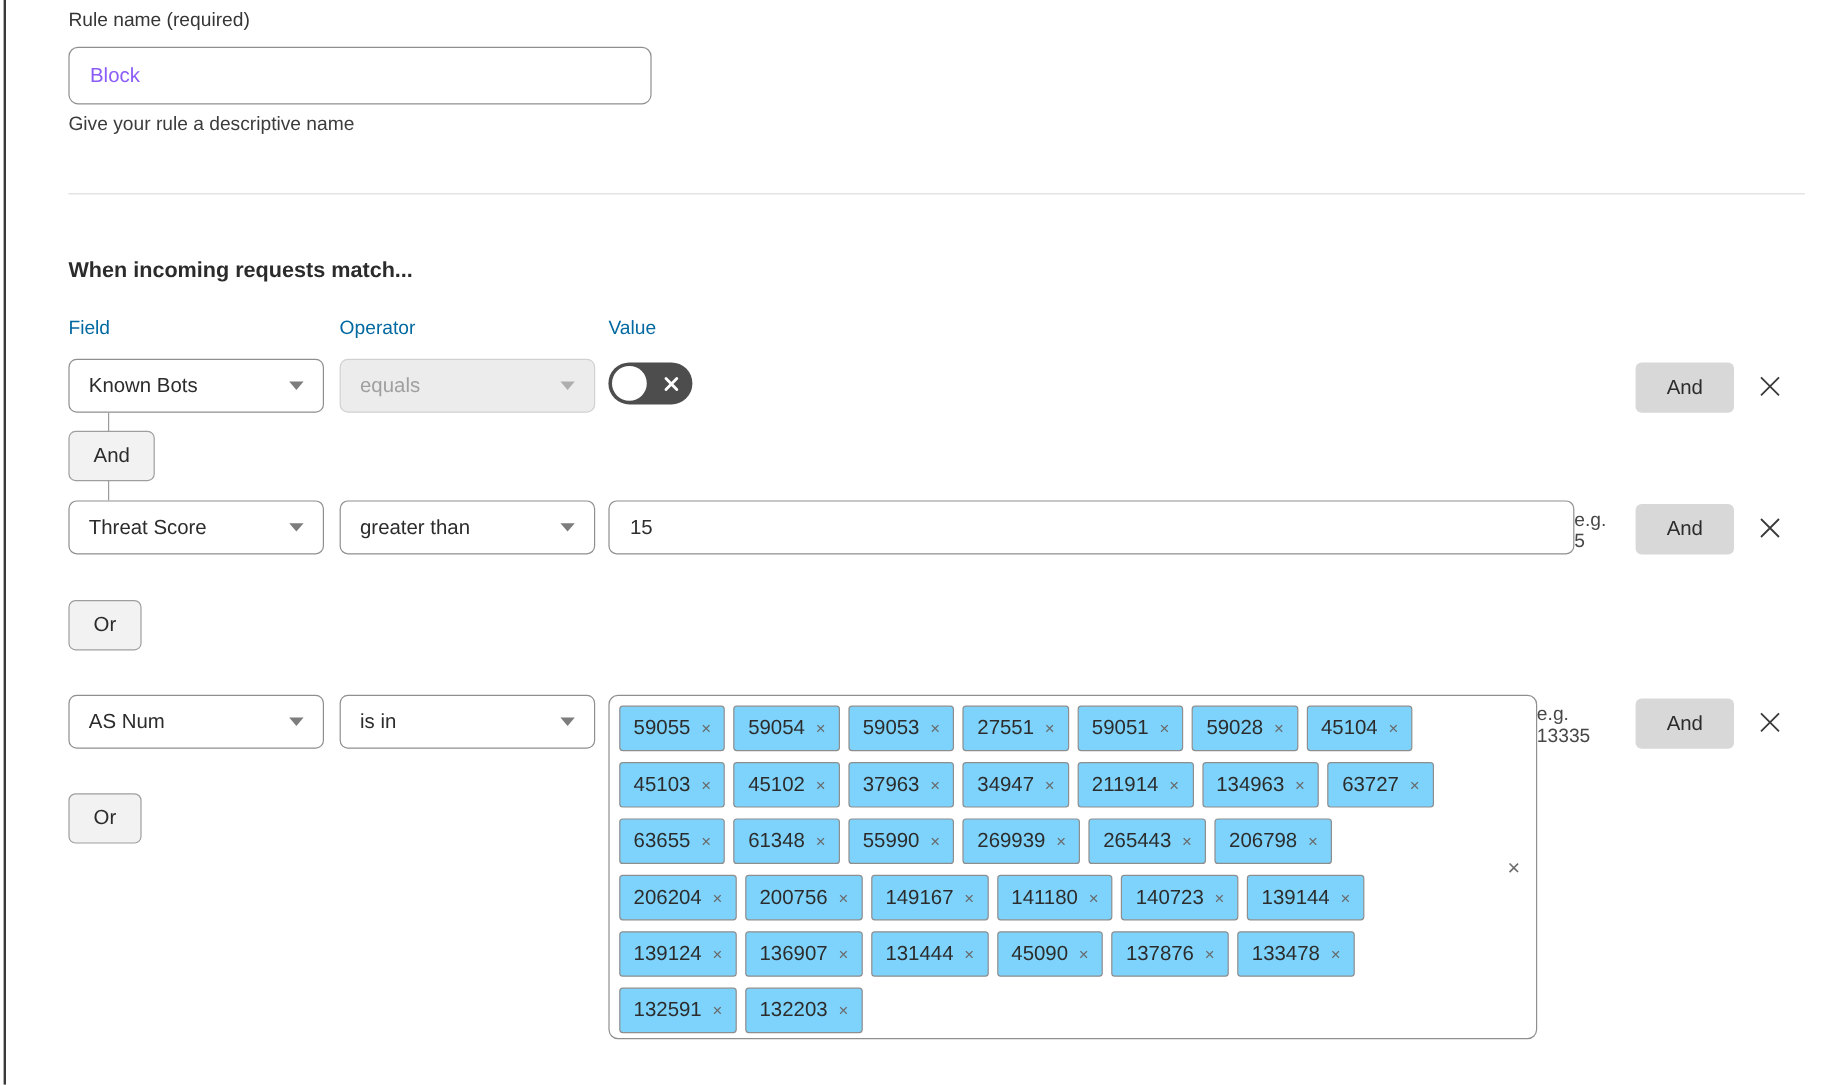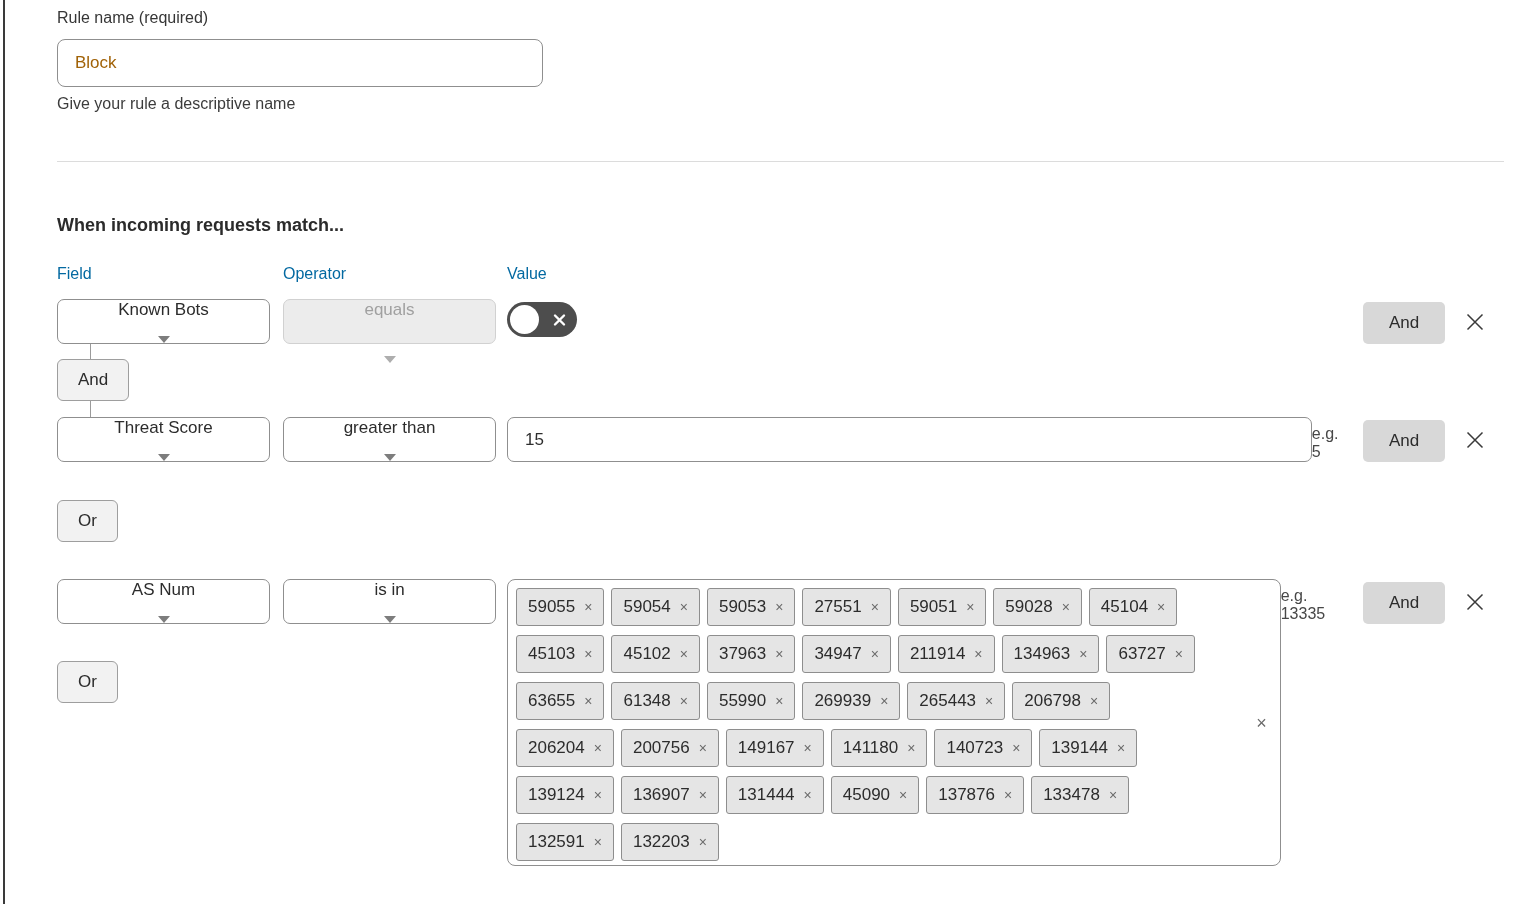--- a/index.html
+++ b/index.html
@@ -7,21 +7,21 @@
   body { width:1521px; height:904px; position:relative; overflow:hidden; color:#2e2e2e; }
 
   .left-edge { position:absolute; left:3px; top:0; width:2px; height:100%; background:#3a3a3a; }
 
   .content { position:absolute; left:57px; top:0; width:1447px; }
 
   .field-label { font-size:16px; color:#363636; padding-top:9px; line-height:18px; }
 
   .rule-input { display:block; margin-top:12px; width:486px; height:48px;
     border:1px solid #8f8f8f; border-radius:8px; font-size:17px; padding:0 17px;
-    color:#a16207; background:#fff; outline:none; }
+    color:#8b5cf6; background:#fff; outline:none; }
 
   .helper { margin-top:8px; font-size:16px; color:#3c3c3c; line-height:18px; }
 
   .divider { margin-top:48px; border:none; border-top:1px solid #dcdcdc; width:1447px; }
 
   .section-heading { margin-top:52px; font-size:18px; font-weight:700; color:#2b2b2b; line-height:22px; }
 
   .col-labels { display:flex; margin-top:29px; font-size:16px; color:#0369a1; line-height:18px; }
   .col-labels .cl-field { width:226px; }
   .col-labels .cl-op { width:224px; }
@@ -32,21 +32,21 @@
   .row-3 { margin-top:37px; }
 
   .cell-field { width:213px; margin-right:13px; display:flex; flex-direction:column; }
   .cell-op    { width:213px; margin-right:11px; }
   .cell-value { width:843px; margin-right:13px; display:flex; flex-direction:row; }
   .cell-and   { width:82px;  margin-right:12px; }
   .cell-x     { width:36px; display:flex; justify-content:center; padding-top:12px; }
 
   .select { height:45px; width:100%; border:1px solid #8f8f8f; border-radius:7px; background:#fff;
     display:flex; align-items:center; justify-content:space-between; padding:0 16px;
-    font-size:17px; color:#2c2c2c; cursor:pointer;flex-direction:column; }
+    font-size:17px; color:#2c2c2c; cursor:pointer; }
   .select .caret { width:0; height:0; border-left:6px solid transparent; border-right:6px solid transparent;
     border-top:7px solid #7d7d7d; }
   .select.disabled { background:#ececec; border-color:#d1d1d1; color:#a0a0a0; cursor:default;gap:36px; }
   .select.disabled .caret { border-top-color:#aeaeae; }
 
   .toggle { width:70px; height:35px; border-radius:18px; background:#4d4d4d; margin-top:3px;
     position:relative; cursor:pointer; flex:none; align-self:flex-start; }
   .toggle .knob { position:absolute; left:3px; top:3px; width:29px; height:29px; background:#ffffff; border-radius:50%; }
   .toggle .toggle-x { position:absolute; right:11px; top:50%; transform:translateY(-50%); line-height:0; }
 
@@ -63,21 +63,21 @@
   .or-btn-2 { margin-top:38px; align-self:flex-start; }
   .or-btn-3 { margin-top:37px; align-self:flex-start; }
 
   .text-input { width:100%; height:45px; border:1px solid #8f8f8f; border-radius:7px; padding:0 17px;
     font-size:17px; color:#2e2e2e; outline:none; }
   .hint { margin-top:8px; font-size:16px; color:#474747; line-height:18px; }
 
   .tags-box { width:843px; height:287px; border:1px solid #8f8f8f; border-radius:8px; background:#fff;
     position:relative; padding:8px; overflow:hidden; }
   .tag-row { display:flex; gap:7px; margin-bottom:9px; }
-  .tag { display:inline-flex; align-items:center; gap:9px; background:#e5e5e5; border:1px solid #8e8e8e;
+  .tag { display:inline-flex; align-items:center; gap:9px; background:#7dd3fc; border:1px solid #8e8e8e;
     border-radius:3px; padding:0 11px; height:38px; font-size:17px; color:#2c2c2c; flex:none; }
   .tag .tag-x { color:#6a6a6a; font-size:14px; cursor:pointer; line-height:1; }
   .tags-clear { position:absolute; right:13px; top:50%; transform:translateY(-50%); background:none; border:none;
     color:#6b6b6b; font-size:18px; cursor:pointer; line-height:1; }
 </style>
 </head>
 <body>
 
 <div class="left-edge"></div>
 

